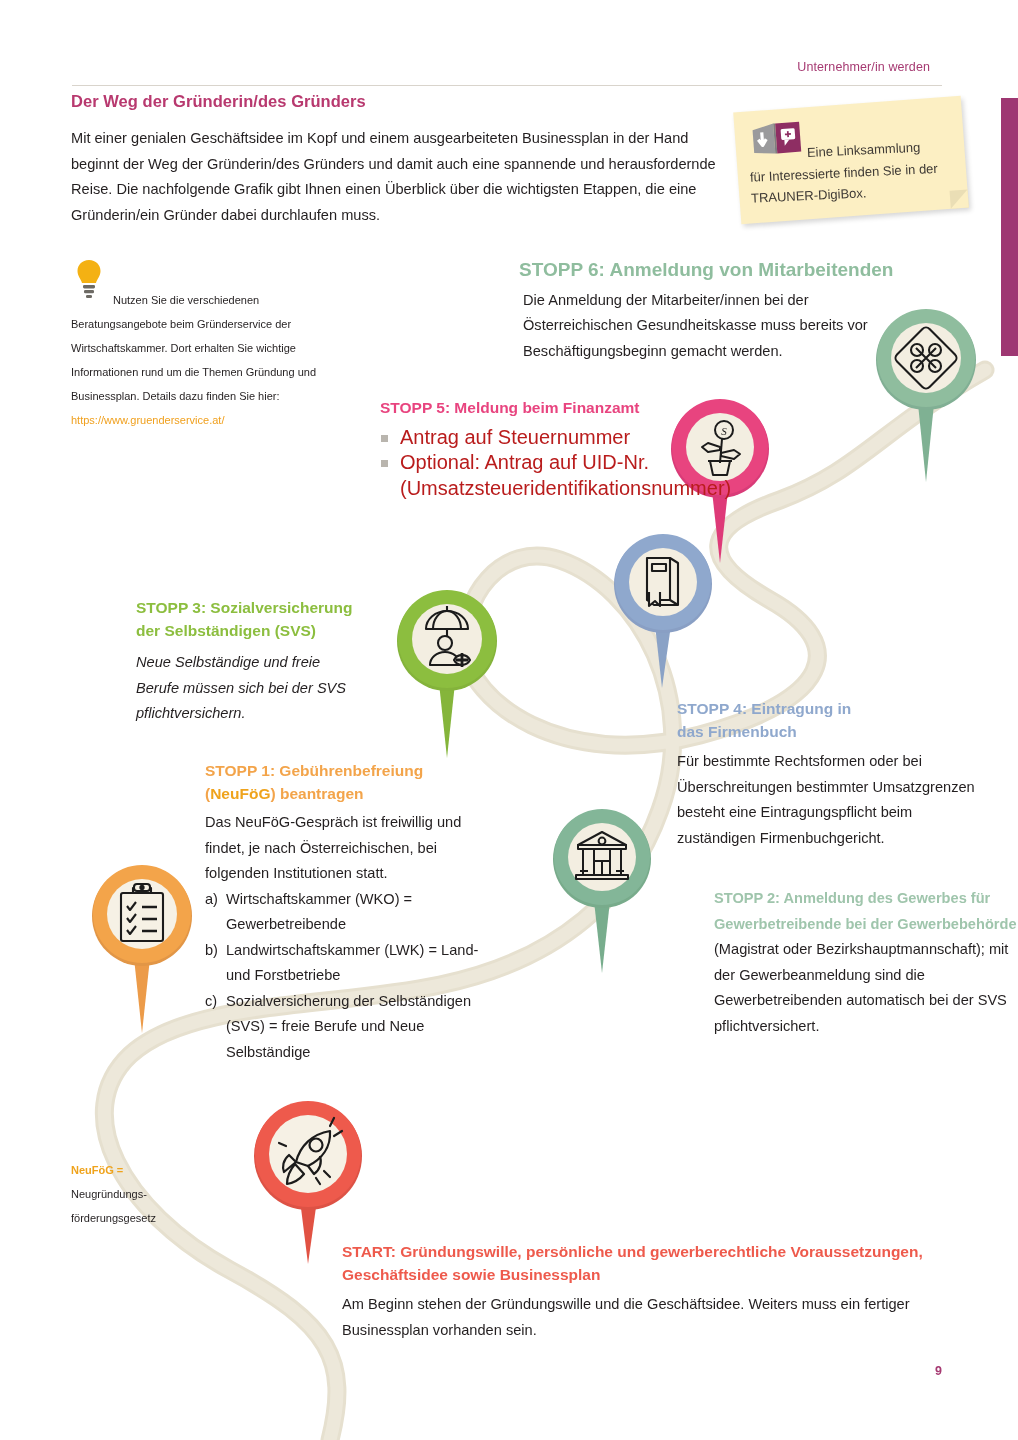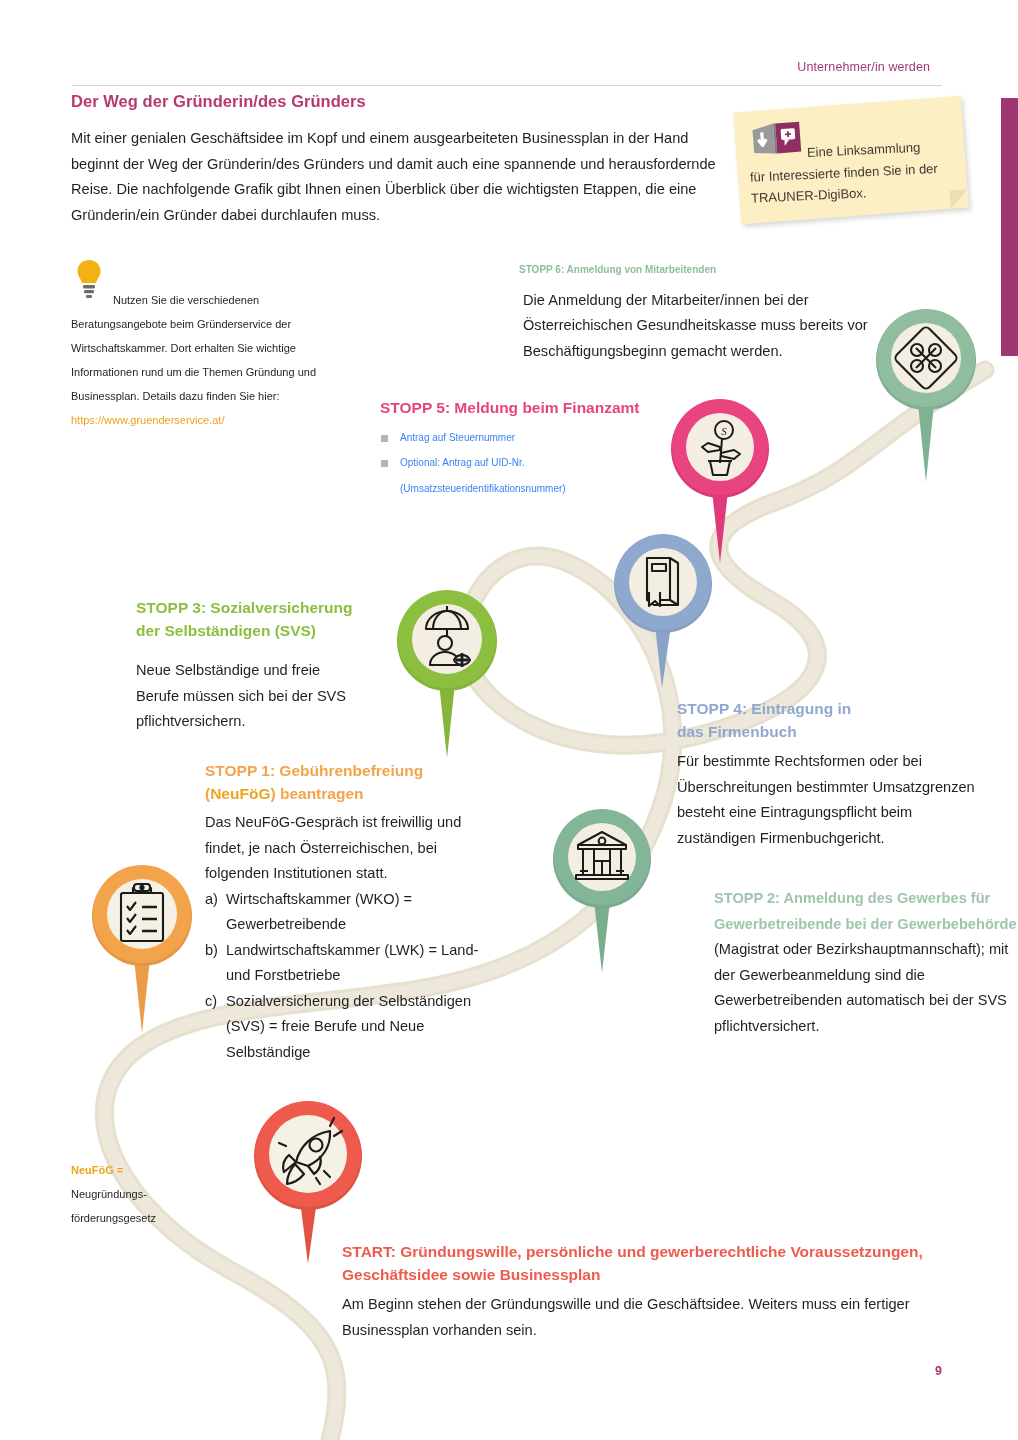--- a/index.html
+++ b/index.html
@@ -81,21 +81,21 @@
   .hd-blue    { color: #8FA8CD; }
   .hd-orange  { color: #F3A44A; }
   .hd-sage    { color: #9FC5AC; }
   .hd-red     { color: #EE5A4C; }
   .lnk        { color: #F0A01E; }
   .amber      { color: #EFA31C; font-weight: bold; }
 
   ul.sq { list-style: none; }
   ul.sq li {
     position: relative; padding-left: 20px;
-    font-size: 10px; line-height: 25.5px; color: #3b82f6;
+    font-size: 20px; line-height: 25.5px; color: #b91c1c;
   }
   ul.sq li::before {
     content: ""; position: absolute; left: 1px; top: 10px;
     width: 7px; height: 7px; background: #b9b5ae;
   }
   ol.abc { list-style: none; }
   ol.abc li {
     position: relative; padding-left: 21px;
     font-size: 14.6px; line-height: 25.5px; color: #231f20;
   }
@@ -299,35 +299,35 @@
       <rect x="10" y="37" width="6" height="3" rx="1.3" fill="#6d6a64"></rect>
     </svg>
   </div>
 
   <div class="blk" style="left:71px; top:288px; width:250px;">
     <div class="body-sm" style="text-indent:42px;">Nutzen Sie die verschiedenen Beratungsangebote beim Gründerservice der Wirtschaftskammer. Dort erhalten Sie wichtige Informationen rund um die Themen Gründung und Businessplan. Details dazu finden Sie hier:</div>
     <div class="body-sm lnk">https://www.gruenderservice.at/</div>
   </div>
 
   <div class="blk" style="left:519px; top:259px; width:388px;">
-    <div class="h hd-green" style="font-size:10px;">STOPP 6: Anmeldung von Mitarbeitenden</div>
+    <div class="h hd-green" style="font-size:19px;">STOPP 6: Anmeldung von Mitarbeitenden</div>
     <div class="body" style="margin-top:6px; padding-left:4px; width:378px;">Die Anmeldung der Mitarbeiter/innen bei der Österreichischen Gesundheitskasse muss bereits vor Beschäftigungsbeginn gemacht werden.</div>
   </div>
 
   <div class="blk" style="left:380px; top:397px; width:300px;">
     <div class="h hd-pink" style="font-size:15.5px;">STOPP 5: Meldung beim Finanzamt</div>
     <ul class="sq" style="margin-top:5px;">
       <li>Antrag auf Steuernummer</li>
       <li>Optional: Antrag auf UID-Nr. (Umsatzsteueridentifikationsnummer)</li>
     </ul>
   </div>
 
   <div class="blk" style="left:136px; top:597px; width:240px;">
     <div class="h hd-ltgreen" style="font-size:15.5px;">STOPP 3: Sozialversicherung der Selbständigen (SVS)</div>
-    <div class="body" style="margin-top:16px; width:215px;">Neue Selbständige und freie Berufe müssen sich bei der SVS pflichtversichern.</div>
+    <div class="body" style="margin-top:8px; width:215px;font-style:italic;">Neue Selbständige und freie Berufe müssen sich bei der SVS pflichtversichern.</div>
   </div>
 
   <div class="blk" style="left:677px; top:698px; width:320px;">
     <div class="h hd-blue" style="font-size:15.5px; width:200px;">STOPP 4: Eintragung in das Firmenbuch</div>
     <div class="body" style="margin-top:6px; width:318px;">Für bestimmte Rechtsformen oder bei Überschreitungen bestimmter Umsatzgrenzen besteht eine Eintragungspflicht beim zuständigen Firmenbuchgericht.</div>
   </div>
 
   <div class="blk" style="left:205px; top:760px; width:300px;">
     <div class="h hd-orange" style="font-size:15.5px;">
       <span>STOPP 1: Gebührenbefreiung</span><br>

